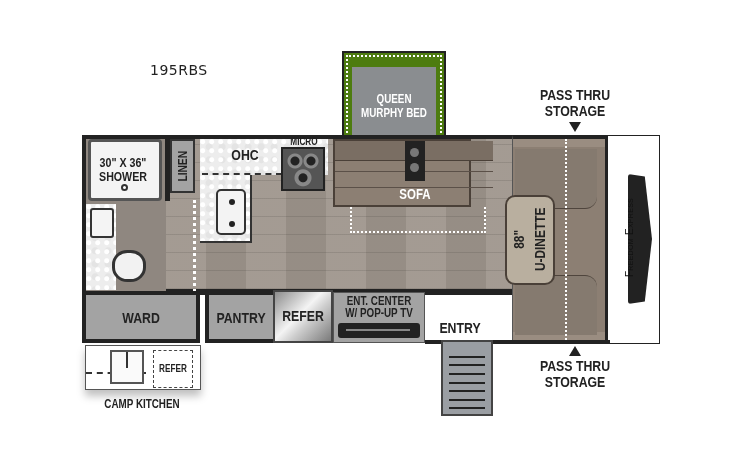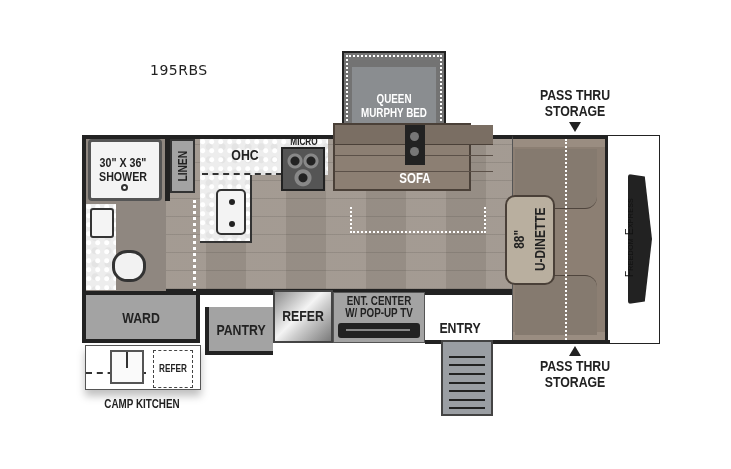--- a/index.html
+++ b/index.html
@@ -20,21 +20,21 @@
   .tan { background:#a3a3a3; }
   .cushion { background:#8c7f73; }
   .dark { background:#222; }
   .dash-v { border-left:2px dotted #fff; }
 </style>
 </head>
 <body>
 
 <div class="abs model">195RBS</div>
 
-<div class="abs" style="left:342px;top:51px;width:104px;height:92px;background:#737373;border:2px solid #222;">
+<div class="abs" style="left:342px;top:51px;width:104px;height:92px;background:#4d7c0f;border:2px solid #222;">
   <div class="abs" style="left:8px;top:14px;width:84px;height:70px;background:#8a8d90;"></div>
   <div class="abs" style="left:2px;top:2px;width:96px;height:86px;border:2px dotted #fff;border-bottom:none;"></div>
   <div class="abs lbl" style="left:10px;top:40px;width:80px;font-size:12px;color:#fff;">QUEEN</div>
   <div class="abs lbl" style="left:0px;top:54px;width:100px;font-size:12px;color:#fff;">MURPHY BED</div>
 </div>
 
 <div class="abs wood" style="left:82px;top:135px;width:430px;height:158px;border:4px solid #222;border-right:none;"></div>
 
 <div class="abs" style="left:86px;top:139px;width:80px;height:152px;background:#8f8780;"></div>
 <div class="abs" style="left:88px;top:139px;width:74px;height:62px;background:#f4f4f4;border:3px solid #555;border-radius:4px;">
@@ -55,21 +55,21 @@
 <div class="abs granite" style="left:200px;top:175px;width:52px;height:68px;border-right:2px solid #333;border-bottom:2px solid #333;"></div>
 <div class="abs lbl" style="left:220px;top:147px;width:50px;font-size:15px;">OHC</div>
 <div class="abs" style="left:202px;top:173px;width:80px;border-top:2px dashed #333;"></div>
 <div class="abs" style="left:216px;top:189px;width:30px;height:46px;border:2px solid #333;border-radius:5px;background:#f3f3f3;">
   <div class="abs" style="left:11px;top:8px;width:6px;height:6px;border-radius:50%;background:#222;"></div>
   <div class="abs" style="left:11px;top:30px;width:6px;height:6px;border-radius:50%;background:#222;"></div>
 </div>
 <div class="abs lbl" style="left:280px;top:137px;width:48px;font-size:10px;">MICRO</div>
 <div class="abs" style="left:281px;top:147px;width:44px;height:44px;background:#555;border:2px solid #222;background-image:radial-gradient(circle at 30% 30%, #222 0 4px, #888 5px 7px, transparent 8px), radial-gradient(circle at 70% 30%, #222 0 4px, #888 5px 7px, transparent 8px), radial-gradient(circle at 50% 72%, #222 0 4px, #888 5px 8px, transparent 9px);"></div>
 
-<div class="abs cushion" style="left:333px;top:123px;width:138px;height:68px;border:2px solid #4a4038;">
+<div class="abs cushion" style="left:333px;top:139px;width:138px;height:68px;border:2px solid #4a4038;">
   <div class="abs" style="left:0;top:0;width:158px;height:20px;background:#7a6e63;border-bottom:1px solid #4a4038;"></div>
   <div class="abs" style="left:0;top:30px;width:158px;height:1px;background:#5b5048;"></div>
   <div class="abs" style="left:0;top:46px;width:158px;height:1px;background:#5b5048;"></div>
   <div class="abs dark" style="left:70px;top:0;width:20px;height:40px;">
     <div class="abs" style="left:5px;top:7px;width:9px;height:9px;border-radius:50%;background:#777;"></div>
     <div class="abs" style="left:5px;top:22px;width:9px;height:9px;border-radius:50%;background:#777;"></div>
   </div>
   <div class="abs lbl" style="left:55px;top:46px;width:50px;font-size:14px;color:#fff;">SOFA</div>
 </div>
 <div class="abs" style="left:350px;top:207px;width:136px;height:26px;border:2px dotted #fff;border-top:none;"></div>
@@ -87,21 +87,21 @@
 
 <div class="abs" style="left:608px;top:135px;width:52px;height:209px;background:#fff;border:1px solid #222;border-left:none;">
   <div class="abs" style="left:20px;top:38px;width:24px;height:130px;background:#222;clip-path:polygon(0 0, 70% 2%, 100% 50%, 70% 98%, 0 100%);border-radius:3px;"></div>
 </div>
 <div class="abs" style="left:564px;top:232px;width:130px;text-align:center;font-size:10px;color:#111;font-family:'Liberation Sans',sans-serif;font-variant:small-caps;letter-spacing:0.3px;transform:rotate(-90deg);">Freedom Express</div>
 
 <div class="abs" style="left:82px;top:291px;width:430px;height:4px;background:#222;"></div>
 <div class="abs tan" style="left:82px;top:295px;width:118px;height:48px;border:4px solid #222;border-top:none;">
   <div class="abs lbl" style="left:0;top:15px;width:110px;font-size:15px;">WARD</div>
 </div>
-<div class="abs tan" style="left:205px;top:295px;width:68px;height:48px;border-bottom:4px solid #222;border-left:4px solid #222;margin-top:12px;">
+<div class="abs tan" style="left:205px;top:295px;width:68px;height:48px;border-bottom:4px solid #222;border-left:4px solid #222;">
   <div class="abs lbl" style="left:-4px;top:15px;width:72px;font-size:15px;">PANTRY</div>
 </div>
 <div class="abs" style="left:273px;top:290px;width:60px;height:53px;background:linear-gradient(135deg,#8c8c8c 0%,#f4f4f4 45%,#cfcfcf 60%,#7a7a7a 100%);border:2px solid #444;">
   <div class="abs lbl" style="left:0;top:16px;width:56px;font-size:15px;">REFER</div>
 </div>
 <div class="abs tan" style="left:333px;top:292px;width:92px;height:51px;border:1px solid #555;">
   <div class="abs lbl" style="left:0;top:2px;width:90px;font-size:12px;">ENT. CENTER</div>
   <div class="abs lbl" style="left:0;top:14px;width:90px;font-size:12px;">W/ POP-UP TV</div>
   <div class="abs" style="left:4px;top:30px;width:82px;height:15px;background:#222;border-radius:3px;">
     <div class="abs" style="left:8px;top:6px;width:64px;height:2px;background:#888;"></div>

